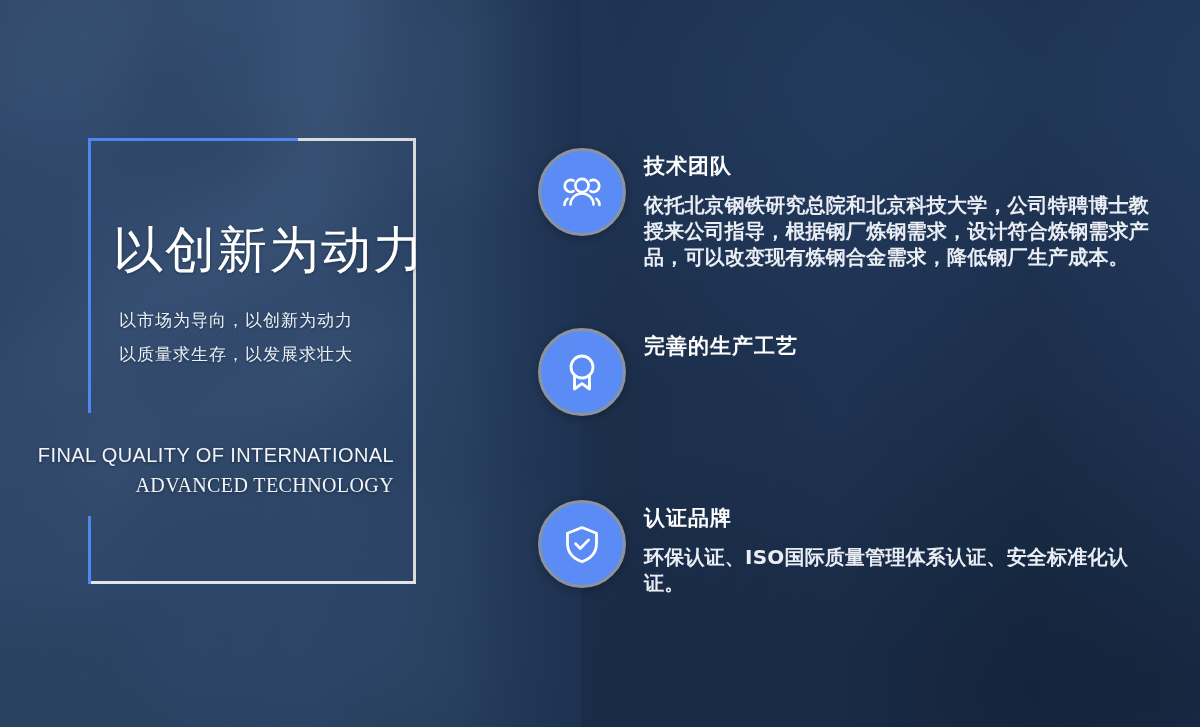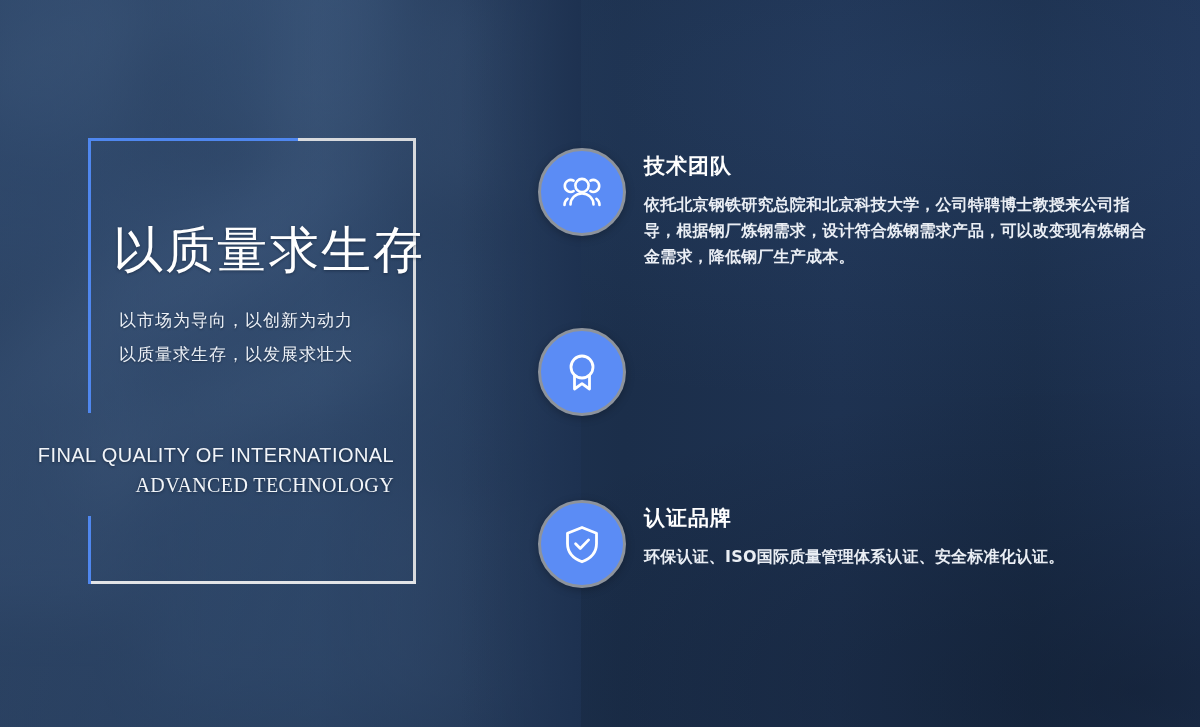--- a/index.html
+++ b/index.html
@@ -103,21 +103,21 @@
   }
   .ficon svg{ display:block; }
 
   .ftext{ position:absolute; left:106px; top:4px; width:514px; }
   .ftitle{
     font-size:21px; color:#ffffff; font-weight:700; letter-spacing:1px;
     margin-bottom:12px;
     font-family:"DejaVu Sans","Liberation Sans",sans-serif;
   }
   .fdesc{
-    font-size:16px; line-height:26px; color:#eaeef4; font-weight:700;
+    font-size:20px; line-height:26px; color:#eaeef4; font-weight:700;
     letter-spacing:.2px;
     font-family:"DejaVu Sans","Liberation Sans",sans-serif;
   }
 </style>
 </head>
 <body>
 
 <div id="stage">
 
   <div class="right-bg"></div>
@@ -148,21 +148,21 @@
     <div class="frame">
       <span class="top-blue"></span>
       <span class="top-white"></span>
       <span class="right"></span>
       <span class="bottom"></span>
       <span class="left-a"></span>
       <span class="left-b"></span>
       <span class="left-c"></span>
     </div>
 
-    <div class="headline">以质量求生存</div>
+    <div class="headline">以创新为动力</div>
 
     <div class="subline">
       <div>以市场为导向，以创新为动力</div>
       <div>以质量求生存，以发展求壮大</div>
     </div>
 
     <div class="en-block">
       <span class="l1">FINAL QUALITY OF INTERNATIONAL</span>
       <span class="l2">ADVANCED TECHNOLOGY</span>
     </div>
@@ -188,20 +188,21 @@
     </div>
 
     <div class="feature f2">
       <div class="ficon">
         <svg width="46" height="46" viewBox="0 0 46 46" fill="none" stroke="#ffffff" stroke-width="2.8" stroke-linecap="round" stroke-linejoin="round">
           <circle cx="23" cy="18" r="11"></circle>
           <path d="M15.5 26.5V40l7.5-5.4L30.5 40V26.5"></path>
         </svg>
       </div>
       <div class="ftext">
+        <div class="ftitle">完善的生产工艺</div>
       </div>
     </div>
 
     <div class="feature f3">
       <div class="ficon">
         <svg width="46" height="46" viewBox="0 0 46 46" fill="none" stroke="#ffffff" stroke-width="2.8" stroke-linecap="round" stroke-linejoin="round">
           <path d="M23 6.5 8.5 12.2v10.4c0 9.1 6.1 15.1 14.5 18.2 8.4-3.1 14.5-9.1 14.5-18.2V12.2L23 6.5Z"></path>
           <path d="M16.6 22.8l4.7 4.7 8.3-8.6"></path>
         </svg>
       </div>

